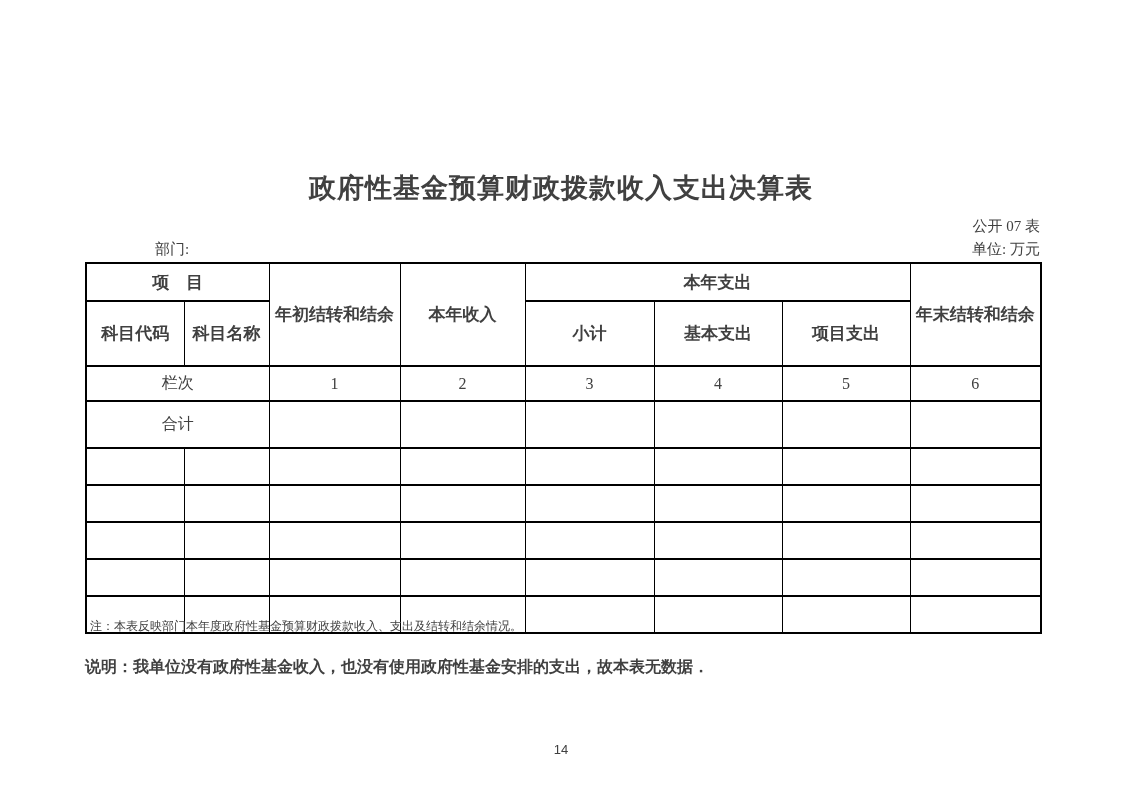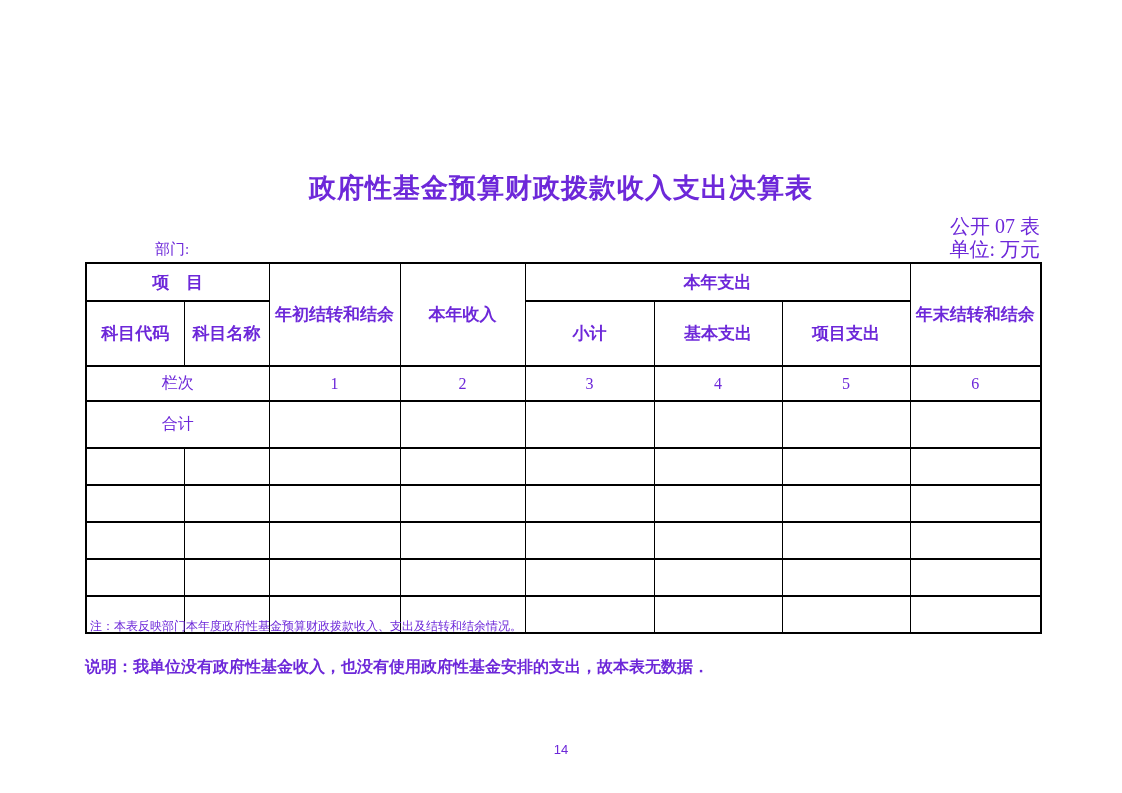--- a/index.html
+++ b/index.html
@@ -7,40 +7,40 @@
     padding: 0;
     background: #ffffff;
   }
   .page {
     position: relative;
     width: 1122px;
     height: 793px;
     background: #ffffff;
     overflow: hidden;
     font-family: "Liberation Serif", "DejaVu Serif", serif;
-    color: #6d28d9;
+    color: #404040;
   }
   .doc-title {
     position: absolute;
     top: 170px;
     left: 0;
     width: 1122px;
     margin: 0;
     text-align: center;
     font-family: "Liberation Sans", "DejaVu Sans", sans-serif;
     font-weight: bold;
     font-size: 27px;
     letter-spacing: 1px;
   }
   .meta-block {
     position: absolute;
     top: 215px;
     right: 82px;
     text-align: right;
-    font-size: 20px;
+    font-size: 15px;
     line-height: 23px;
   }
   .department-line {
     position: absolute;
     top: 240px;
     left: 155px;
     font-size: 15px;
   }
   .report-table {
     position: absolute;

